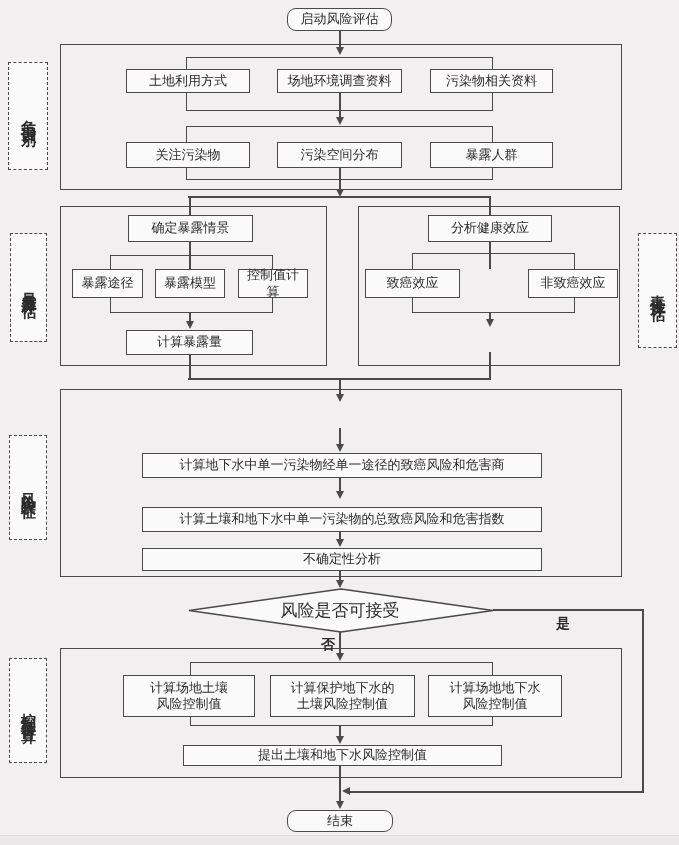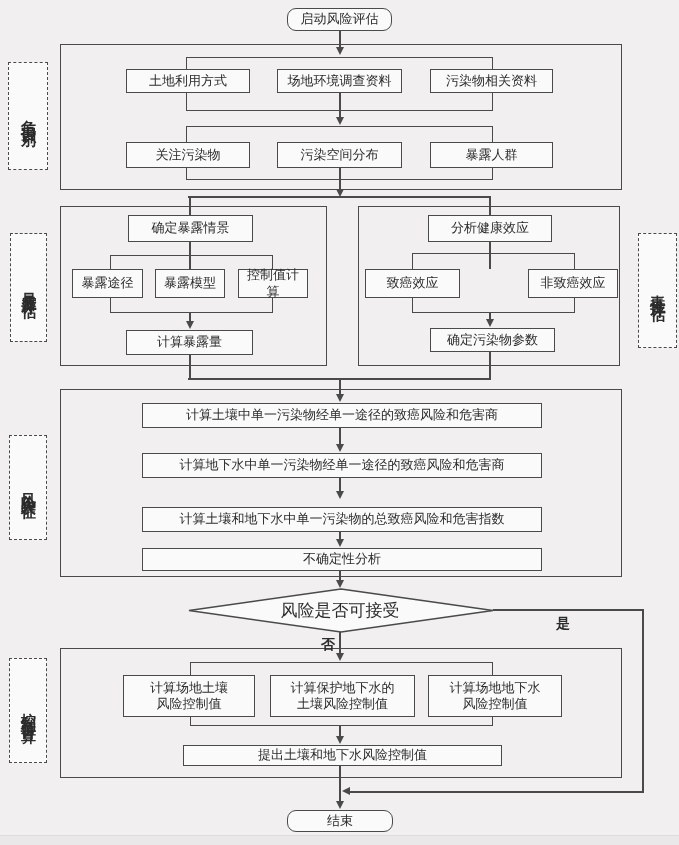--- a/index.html
+++ b/index.html
@@ -86,26 +86,24 @@
   <div class="box" style="left:238px;top:269px;width:70px;height:29px;">控制值计算</div>
   <div class="box" style="left:126px;top:330px;width:127px;height:25px;">计算暴露量</div>
 
   <div class="container" style="left:358px;top:206px;width:262px;height:160px;"></div>
   <div class="stage-label" style="left:638px;top:233px;width:39px;height:115px;">毒性评估</div>
 
   <div class="box" style="left:428px;top:215px;width:124px;height:27px;">分析健康效应</div>
   <div class="bg-rect" style="left:412px;top:253px;width:163px;height:60px;"></div>
   <div class="box" style="left:365px;top:269px;width:95px;height:29px;">致癌效应</div>
   <div class="box" style="left:528px;top:269px;width:90px;height:29px;">非致癌效应</div>
-  <div class="box" style="left:430px;top:328px;width:125px;height:24px;">确定污染物参数</div>
 
   <div class="container" style="left:60px;top:389px;width:562px;height:188px;"></div>
   <div class="stage-label" style="left:9px;top:435px;width:38px;height:105px;">风险表征</div>
 
-  <div class="box" style="left:142px;top:403px;width:400px;height:25px;">计算土壤中单一污染物经单一途径的致癌风险和危害商</div>
   <div class="box" style="left:142px;top:453px;width:400px;height:25px;">计算地下水中单一污染物经单一途径的致癌风险和危害商</div>
   <div class="box" style="left:142px;top:500px;width:400px;height:25px;margin-top:7px;">计算土壤和地下水中单一污染物的总致癌风险和危害指数</div>
   <div class="box" style="left:142px;top:548px;width:400px;height:23px;">不确定性分析</div>
 
   <div class="diamond-wrap" style="left:187px;top:587px;width:308px;height:47px;">
     <svg width="308" height="47" viewBox="0 0 308 47">
       <polygon points="154,2 306,23.5 154,45 2,23.5" fill="#fbfafa" stroke="#4a4a4a" stroke-width="1.6"></polygon>
     </svg>
   </div>
   <div class="decision-text" style="left:240px;top:598px;width:200px;height:24px;">风险是否可接受</div>

